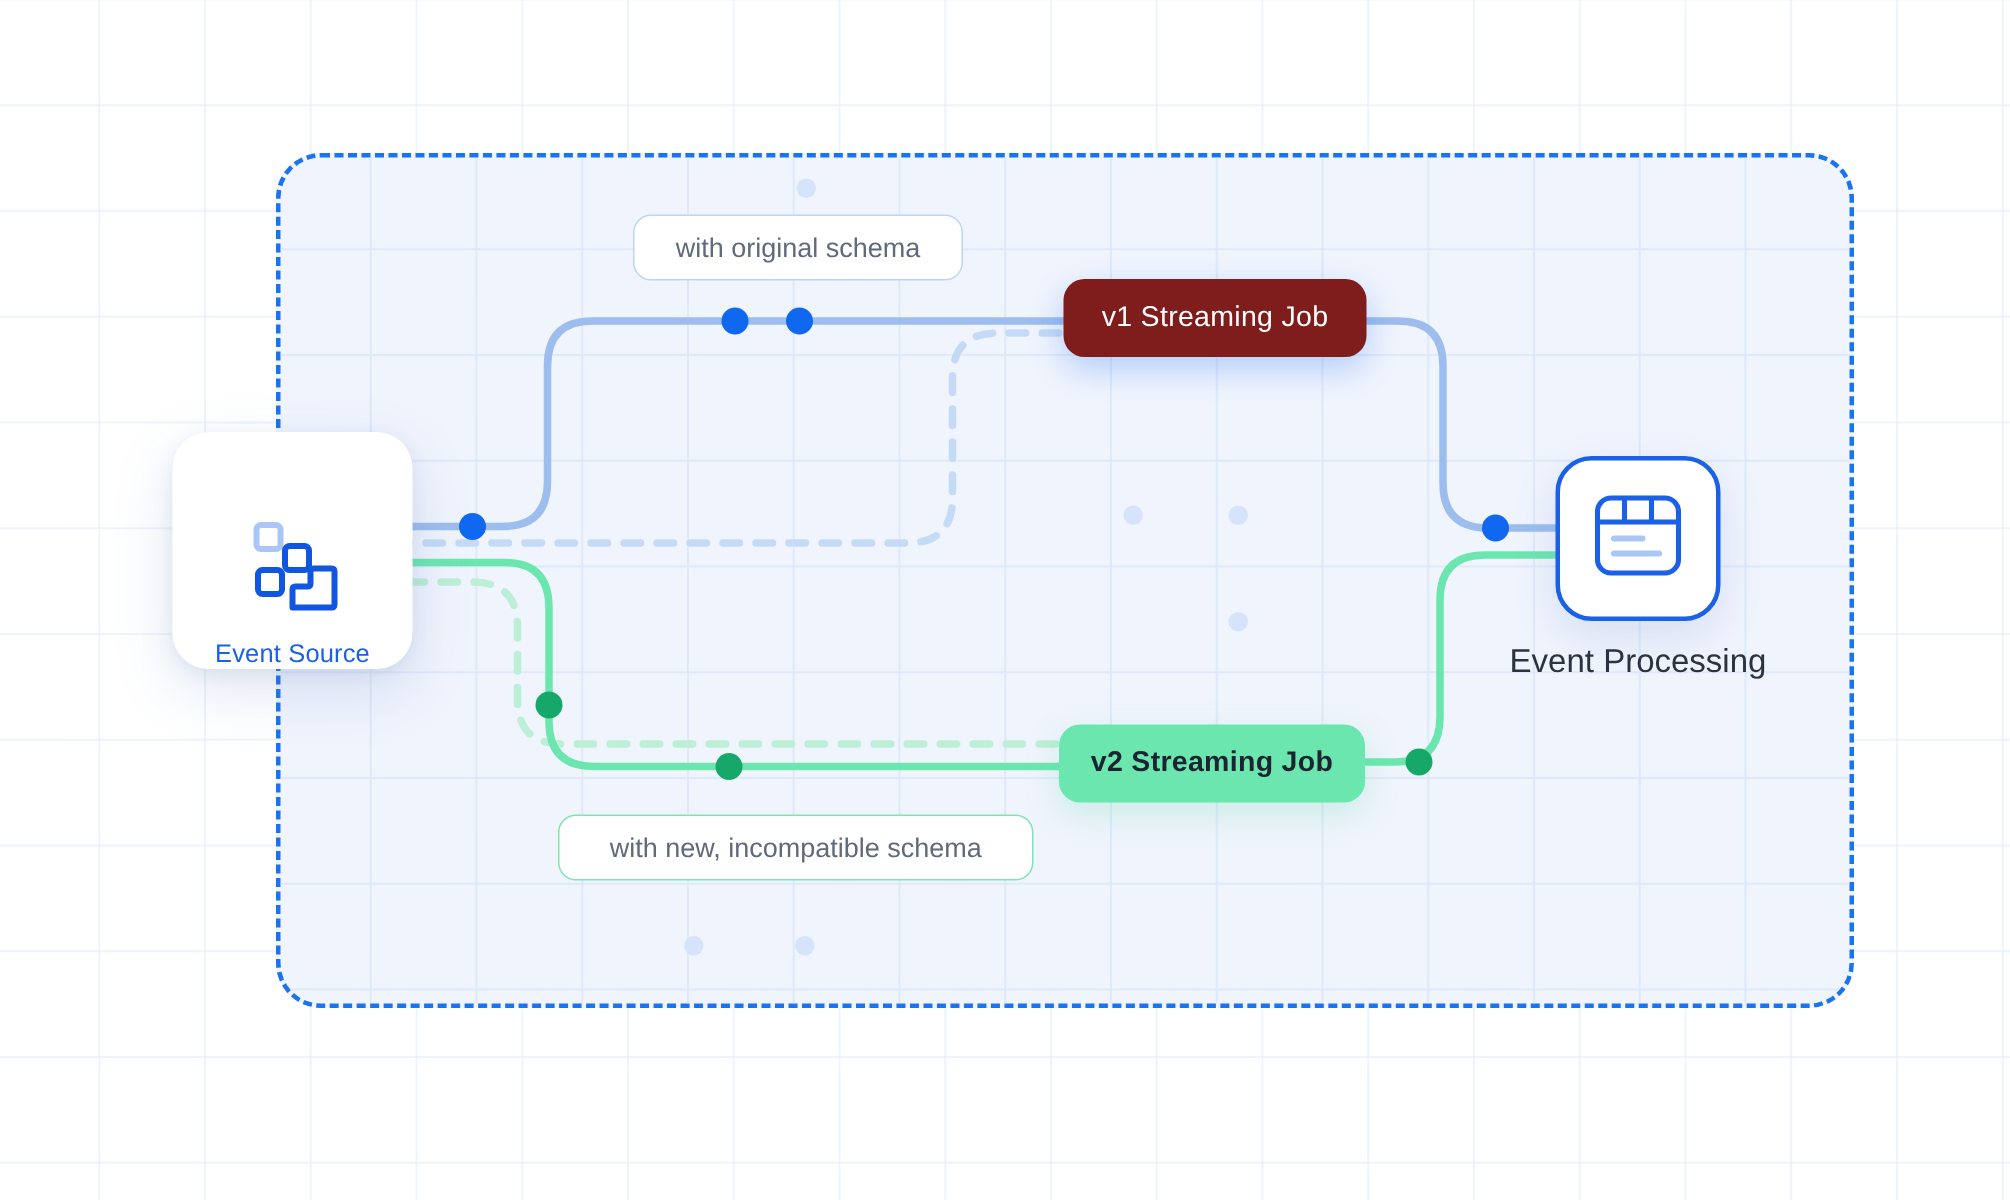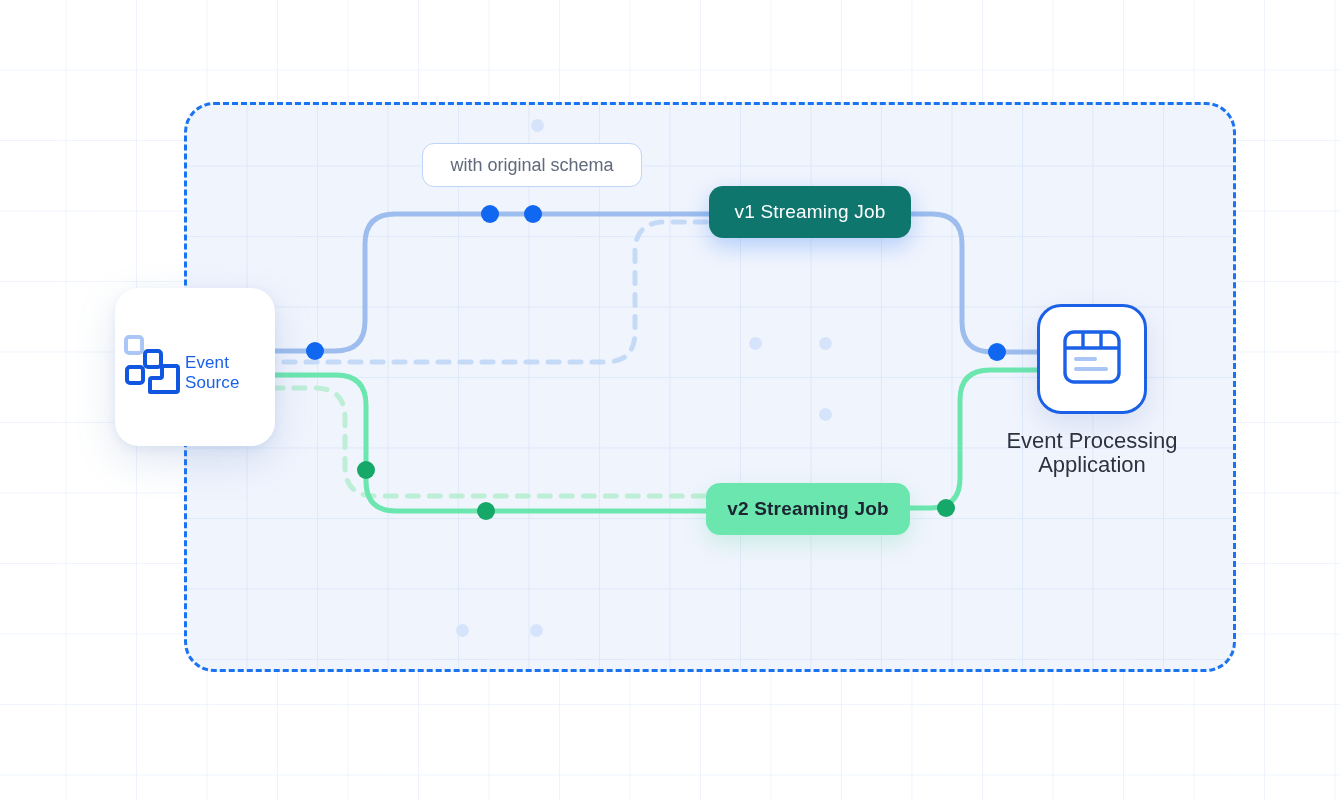--- a/index.html
+++ b/index.html
@@ -60,21 +60,21 @@
   
   #wires { position: absolute; left: 0; top: 0; width: 1340px; height: 800px; overflow: visible; }
 
   
   .node-card {
     position: absolute;
     background: #ffffff;
     border-radius: 24px;
     box-shadow: 0 14px 40px rgba(93,130,190,.20), 0 3px 10px rgba(93,130,190,.10);
     display: flex;
-    flex-direction: row;
+    flex-direction: column;
     align-items: center;
     justify-content: flex-end;
   }
   #event-source {
     left: 115px; top: 288px; width: 160px; height: 158px;
   }
   #event-source .node-label {
     margin-top: 12px;
     font-size: 17px;
     color: #1a61e8;
@@ -105,21 +105,21 @@
     position: absolute;
     display: flex;
     align-items: center;
     justify-content: center;
     border-radius: 14px;
     font-size: 19px;
     letter-spacing: .2px;
   }
   #job-v1 {
     left: 709px; top: 186px; width: 202px; height: 52px;
-    background: #0f766e; color: #ffffff;
+    background: #7f1d1d; color: #ffffff;
     box-shadow: 0 8px 22px rgba(17,104,240,.28);
   }
   #job-v2 {
     left: 706px; top: 483px; width: 204px; height: 52px;
     background: #6ce6af; color: #1b2430;
     box-shadow: 0 8px 22px rgba(86,214,160,.25);
     font-weight: bold;
   }
 
   
@@ -176,20 +176,21 @@
     <circle cx="490" cy="214" r="9" fill="#1168f0"></circle>
     <circle cx="533" cy="214" r="9" fill="#1168f0"></circle>
     <circle cx="997" cy="352" r="9" fill="#1168f0"></circle>
 
     <circle cx="366" cy="470" r="9" fill="#16a868"></circle>
     <circle cx="486" cy="511" r="9" fill="#16a868"></circle>
     <circle cx="946" cy="508" r="9" fill="#16a868"></circle>
   </svg>
 
   <div class="chip" id="chip-original">with original schema</div>
+  <div class="chip" id="chip-new">with new, incompatible schema</div>
 
   <div class="job-pill" id="job-v1">v1 Streaming Job</div>
   <div class="job-pill" id="job-v2">v2 Streaming Job</div>
 
   <div class="node-card" id="event-source">
     <span>
       <svg width="70" height="62" viewBox="0 0 70 62" fill="none">
         <rect x="11" y="3" width="16" height="16" rx="3" stroke="#a9c6f6" stroke-width="4"></rect>
         <rect x="30" y="17" width="16" height="16" rx="3" stroke="#1156e0" stroke-width="4"></rect>
         <rect x="12" y="33" width="16" height="16" rx="3" stroke="#1156e0" stroke-width="4"></rect>
@@ -206,16 +207,15 @@
         <path d="M3 19 H57" stroke="#1a61e8" stroke-width="3.4"></path>
         <path d="M21 3.5 V19" stroke="#1a61e8" stroke-width="3.4"></path>
         <path d="M39 3.5 V19" stroke="#1a61e8" stroke-width="3.4"></path>
         <path d="M14 30 H33" stroke="#a9c6f6" stroke-width="4" stroke-linecap="round"></path>
         <path d="M14 40 H44" stroke="#a9c6f6" stroke-width="4" stroke-linecap="round"></path>
       </svg>
     </span>
   </div>
   <div id="epa-label">
     <div>Event Processing</div>
-    <div>Application</div>
   </div>
 
 </div>
 
 </body></html>

